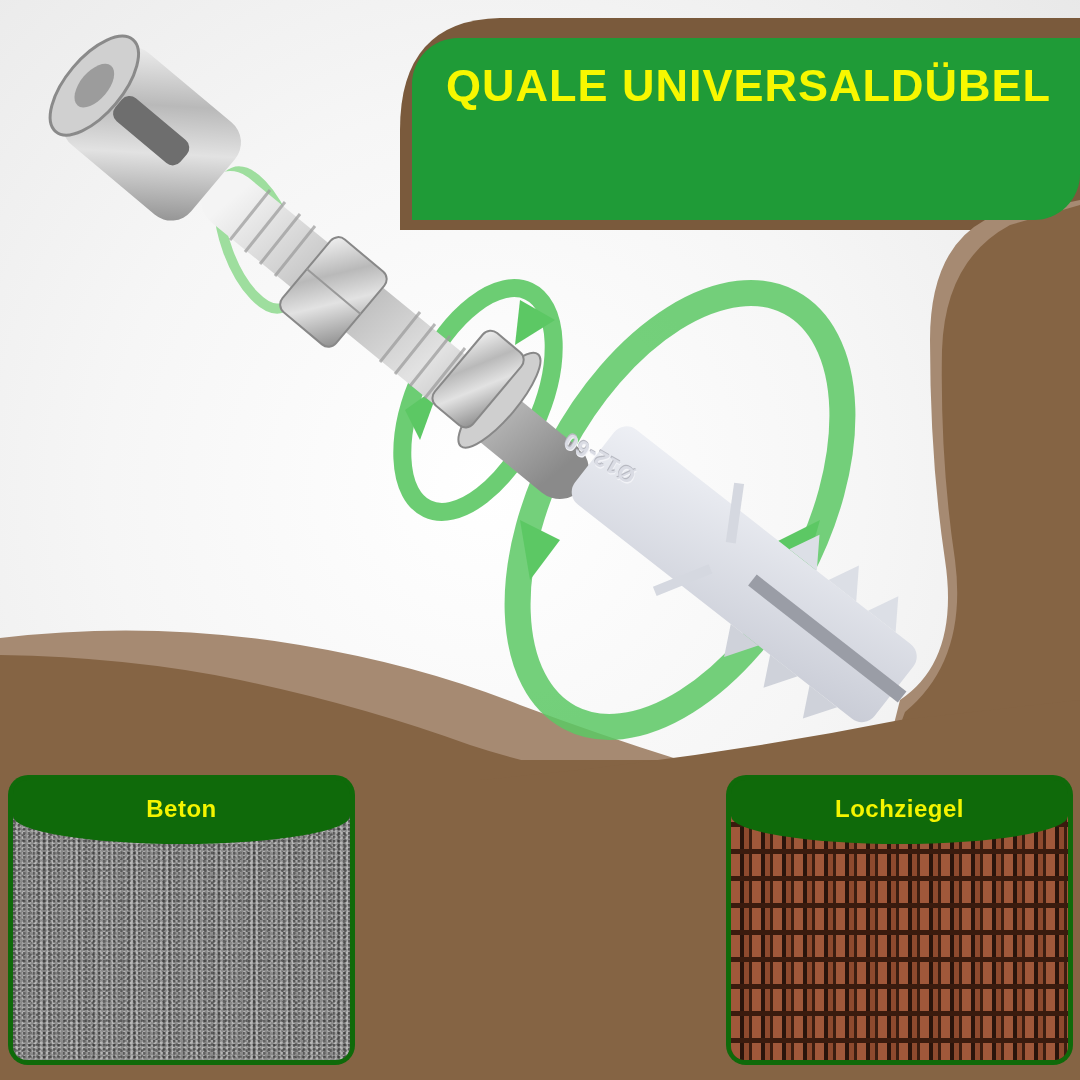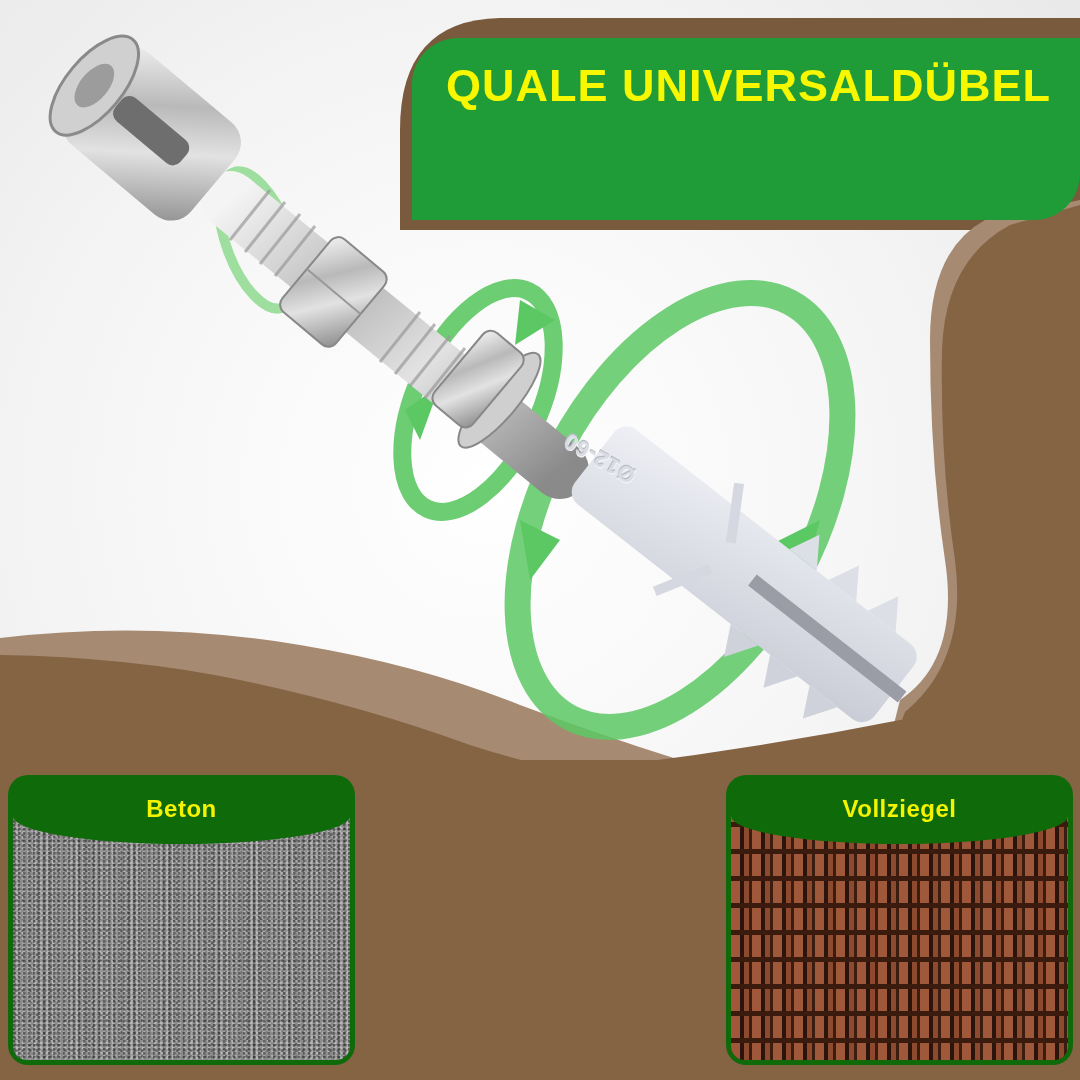--- a/index.html
+++ b/index.html
@@ -160,17 +160,17 @@
   <div class="tiles">
     <div class="tile" style="left:8px;">
       <div class="tile-inner">
         <div class="tex tex-beton"></div>
         <div class="tile-cap"><span class="tile-label">Beton</span></div>
       </div>
     </div>
     <div class="tile" style="left:726px;">
       <div class="tile-inner">
         <div class="tex tex-loch"></div>
-        <div class="tile-cap"><span class="tile-label">Vollziegel</span></div>
+        <div class="tile-cap"><span class="tile-label">Lochziegel</span></div>
       </div>
     </div>
   </div>
 </div>
 
 </body></html>

